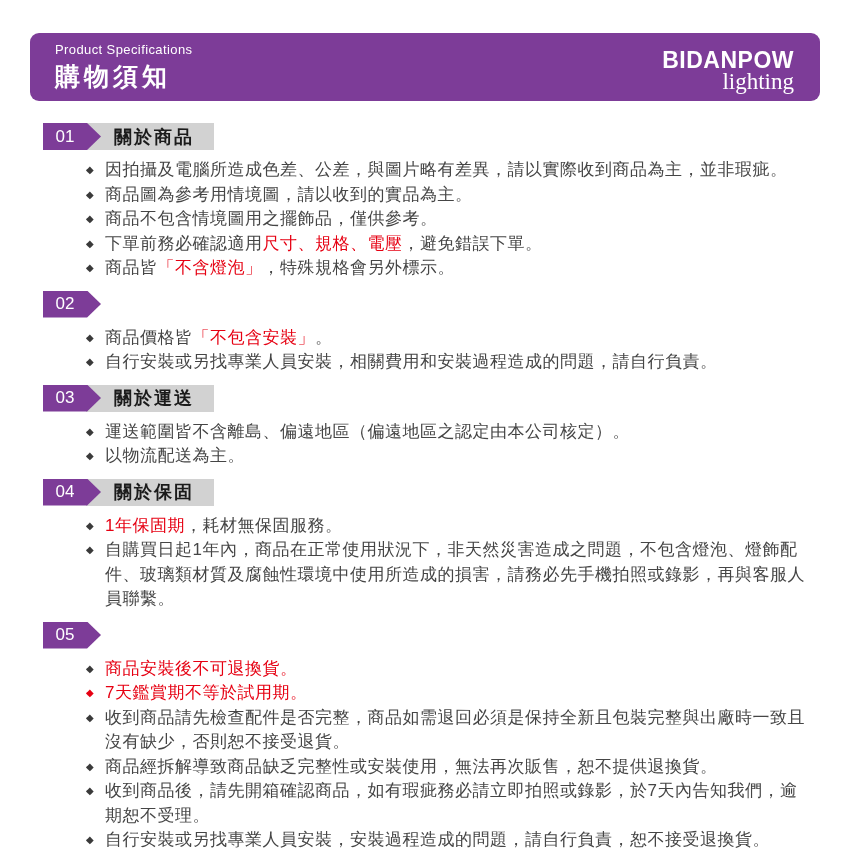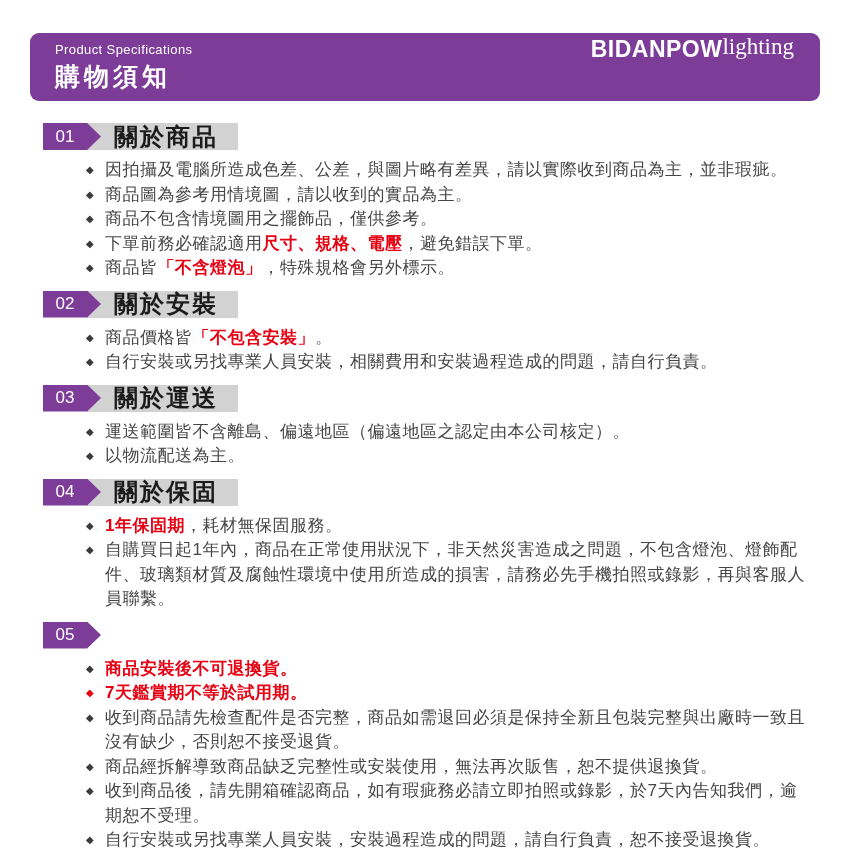--- a/index.html
+++ b/index.html
@@ -25,21 +25,21 @@
     border-radius:9px;
     display:flex;
     justify-content:space-between;
     align-items:stretch;
     padding:0 26px 0 25px;
     color:#ffffff;
   }
   .header-left{display:flex;flex-direction:column;justify-content:center;padding-top:2px;}
   .eyebrow{font-size:13px;letter-spacing:.4px;line-height:16px;}
   .page-title{font-size:25px;font-weight:bold;letter-spacing:4px;line-height:36px;}
-  .brand{display:flex;flex-direction:row;justify-content:center;text-align:right;padding-top:4px;}
+  .brand{display:flex;flex-direction:column;justify-content:center;text-align:right;padding-top:4px;}
   .brand-name{font-size:23px;font-weight:800;letter-spacing:.5px;line-height:24px;}
   .brand-sub{font-family:"Liberation Serif","DejaVu Serif",serif;font-size:23px;line-height:17px;margin-top:1px;}
   
   .section{margin-top:10px;}
   .section.first{margin-top:22px;}
   .badge{display:flex;align-items:stretch;height:27px;margin-left:43px;}
   .badge-num{
     position:relative;z-index:2;
     width:58px;flex:0 0 58px;
     background:var(--accent);
@@ -47,21 +47,21 @@
     font-size:17px;
     display:flex;align-items:center;justify-content:center;
     padding-right:14px;
     clip-path:polygon(0 0,76% 0,100% 50%,76% 100%,0 100%);
   }
   .badge-title{
     position:relative;z-index:1;
     margin-left:-15px;
     background:var(--label-bg);
     color:var(--title-text);
-    font-size:24px;font-weight:bold;letter-spacing:2px;
+    font-size:18px;font-weight:bold;letter-spacing:2px;
     display:flex;align-items:center;
     padding:0 20px 0 28px;
   }
   ul.items{
     list-style:none;
     margin:8px 40px 0 85px;
   }
   li.item{
     position:relative;
     padding-left:20px;
@@ -70,21 +70,21 @@
     letter-spacing:.5px;
   }
   li.item .bullet{
     position:absolute;left:1px;top:0;
     font-size:10px;
     line-height:24.5px;
     color:#3a3a3a;
   }
   li.item .bullet.red{color:var(--red);}
   .seg{color:var(--text);}
-  .seg.red{color:var(--red);font-weight:bold;}
+  .seg.red{color:var(--red);font-weight:normal;}
 </style>
 </head>
 <body>
 
 <header class="header">
   <div class="header-left">
     <div class="eyebrow">Product Specifications</div>
     <div class="page-title">購物須知</div>
   </div>
   <div class="brand">
@@ -103,21 +103,20 @@
         <li class="item"><span class="bullet">◆</span><span class="seg">因拍攝及電腦所造成色差、公差，與圖片略有差異，請以實際收到商品為主，並非瑕疵。</span></li>
         <li class="item"><span class="bullet">◆</span><span class="seg">商品圖為參考用情境圖，請以收到的實品為主。</span></li>
         <li class="item"><span class="bullet">◆</span><span class="seg">商品不包含情境圖用之擺飾品，僅供參考。</span></li>
         <li class="item"><span class="bullet">◆</span><span class="seg">下單前務必確認適用</span><span class="seg red">尺寸、規格、電壓</span><span class="seg">，避免錯誤下單。</span></li>
         <li class="item"><span class="bullet">◆</span><span class="seg">商品皆</span><span class="seg red">「不含燈泡」</span><span class="seg">，特殊規格會另外標示。</span></li>
       </ul>
     </section>
     <section class="section">
       <div class="badge">
         <div class="badge-num">02</div>
-        <div class="badge-title">關於安裝</div>
       </div>
       <ul class="items">
         <li class="item"><span class="bullet">◆</span><span class="seg">商品價格皆</span><span class="seg red">「不包含安裝」</span><span class="seg">。</span></li>
         <li class="item"><span class="bullet">◆</span><span class="seg">自行安裝或另找專業人員安裝，相關費用和安裝過程造成的問題，請自行負責。</span></li>
       </ul>
     </section>
     <section class="section">
       <div class="badge">
         <div class="badge-num">03</div>
         <div class="badge-title">關於運送</div>

